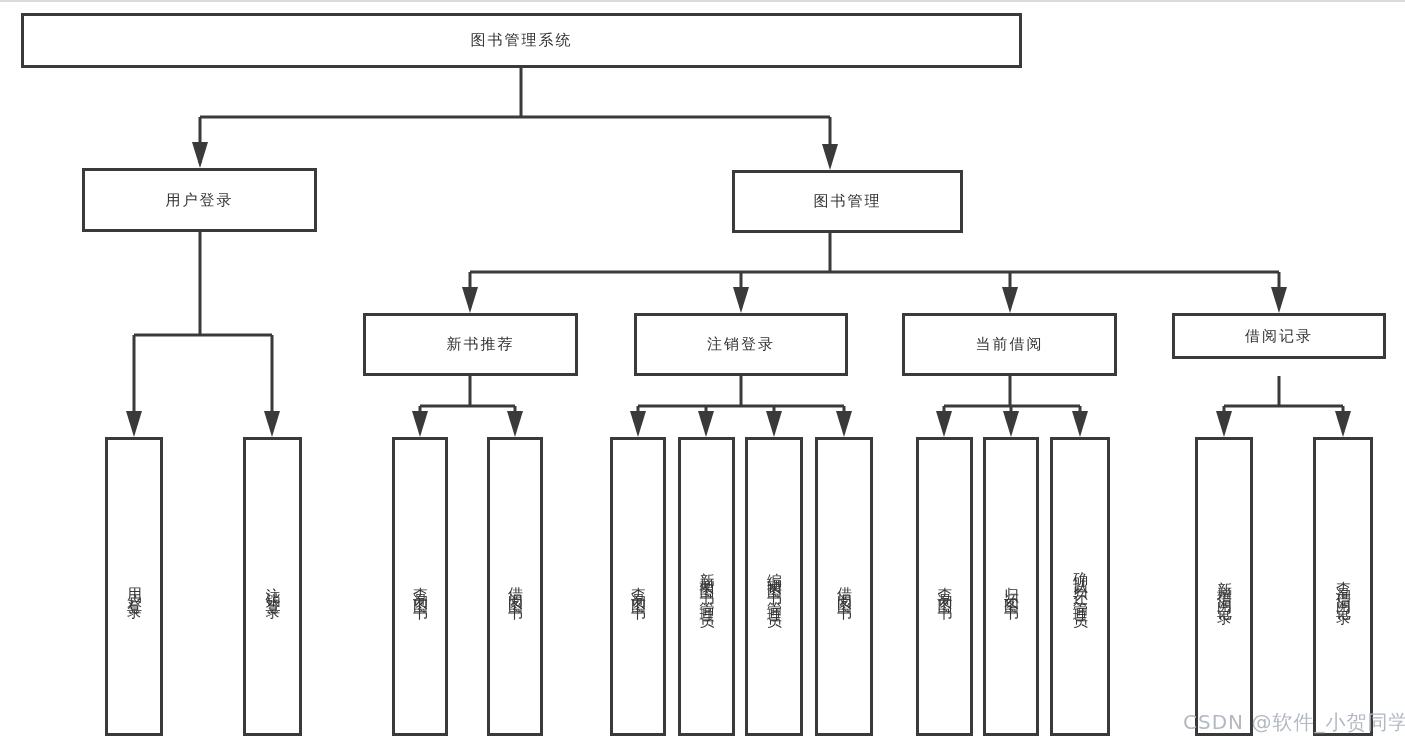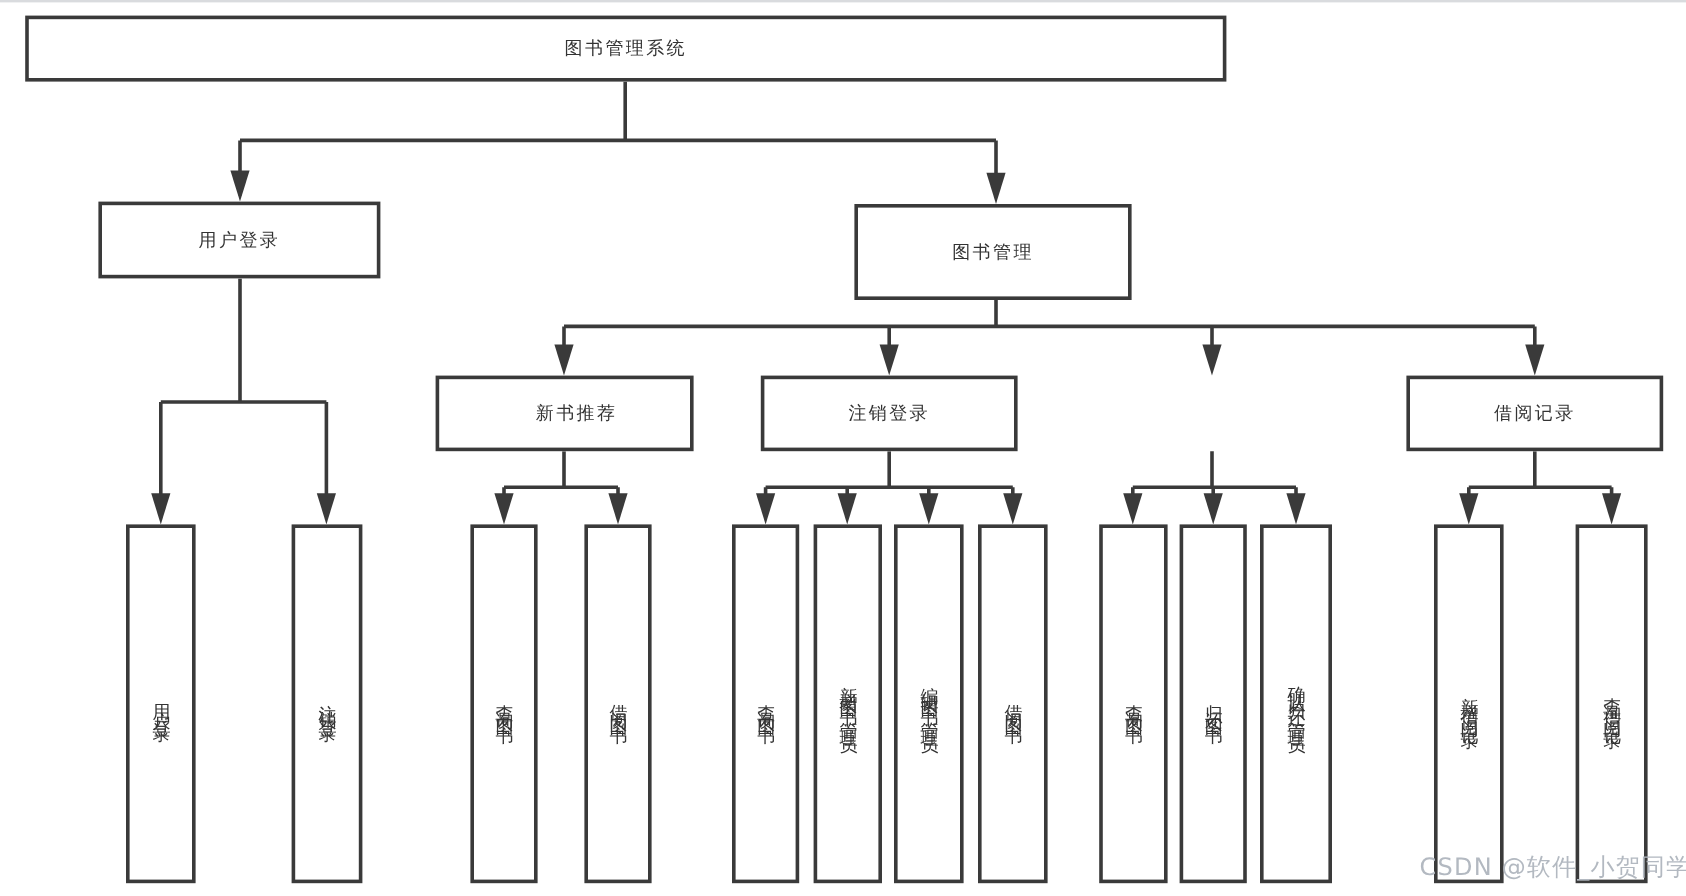--- a/index.html
+++ b/index.html
@@ -117,31 +117,34 @@
     <polygon points="1335,411 1351,411 1343,437"></polygon>
   </svg>
 
   <div class="node" style="left:21px; top:13px; width:1001px; height:55px;">
     <span class="lbl">图书管理系统</span>
   </div>
 
   <div class="node" style="left:82px; top:168px; width:235px; height:64px;">
     <span class="lbl">用户登录</span>
   </div>
-  <div class="node" style="left:712px; top:170px; width:231px; height:80px;text-align:center;">
+  <div class="node" style="left:732px; top:170px; width:231px; height:63px;text-align:center;">
     <span class="lbl">图书管理</span>
   </div>
 
   <div class="node" style="left:363px; top:313px; width:215px; height:63px;padding-left:20px;">
     <span class="lbl">新书推荐</span>
   </div>
   <div class="node" style="left:634px; top:313px; width:214px; height:63px;">
     <span class="lbl">注销登录</span>
   </div>
-  <div class="node" style="left:1172px; top:313px; width:214px; height:63px;">
+  <div class="node" style="left:902px; top:313px; width:215px; height:63px;">
+    <span class="lbl">当前借阅</span>
+  </div>
+  <div class="node" style="left:1172px; top:313px; width:214px; height:46px;">
     <span class="lbl">借阅记录</span>
   </div>
 
   <div class="node v" style="left:105px; top:437px; width:58px; height:299px;">
     <span class="lbl">用户登录</span>
   </div>
   <div class="node v" style="left:243px; top:437px; width:59px; height:299px;">
     <span class="lbl">注销登录</span>
   </div>
 

